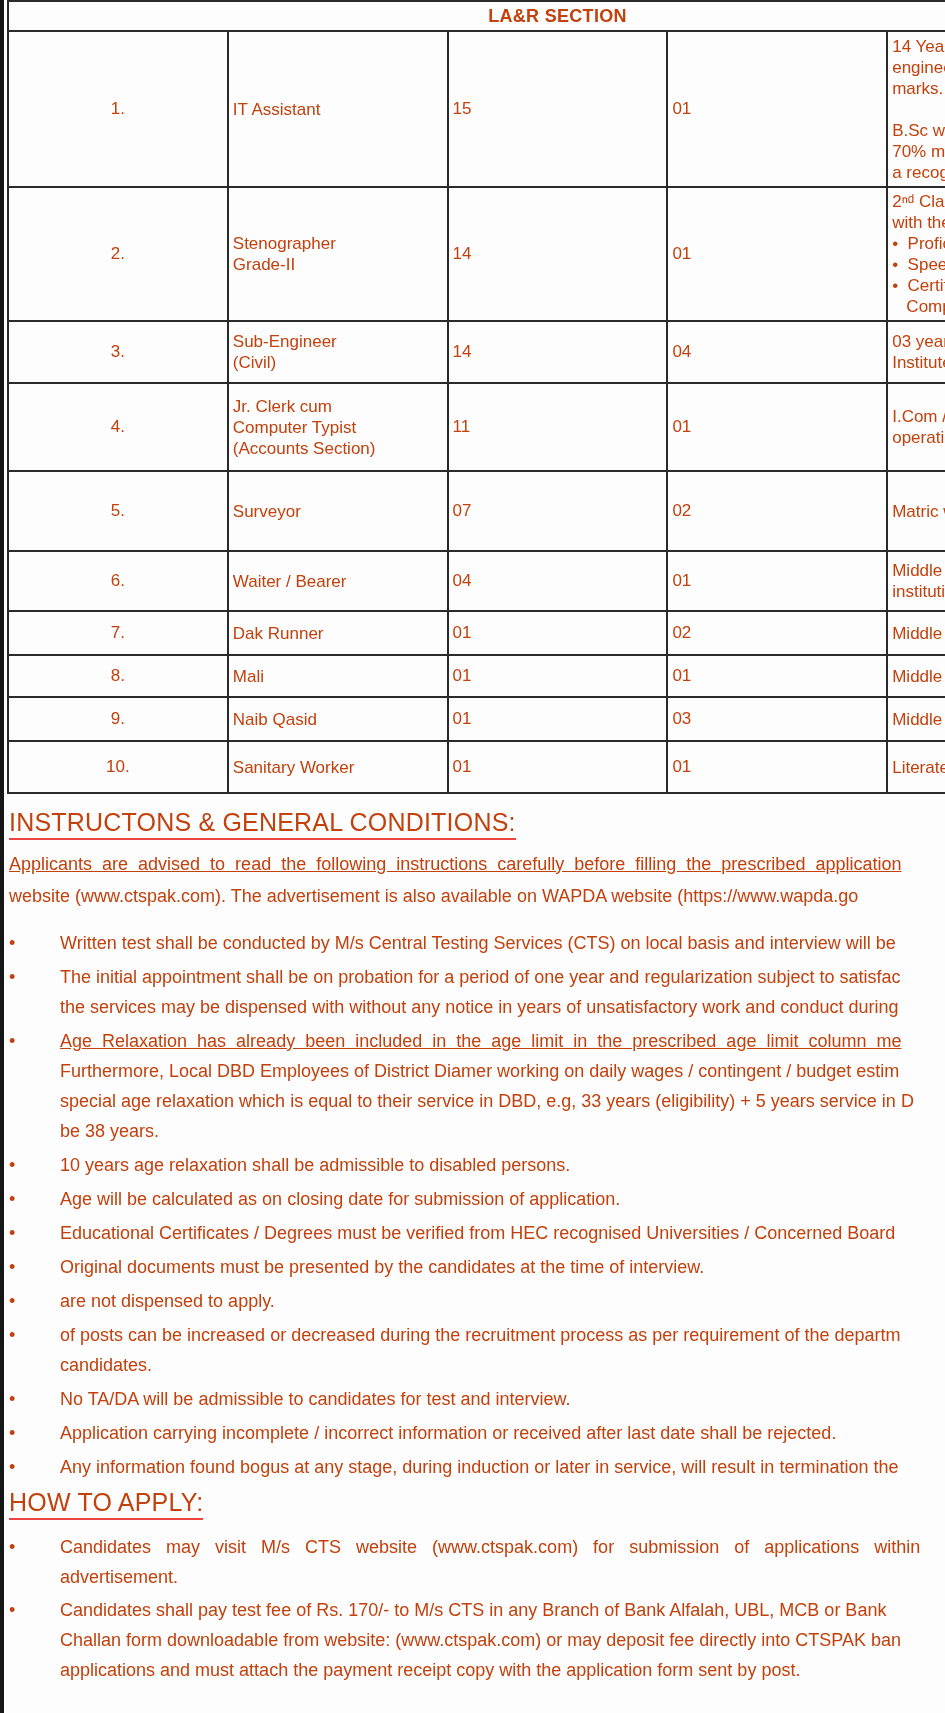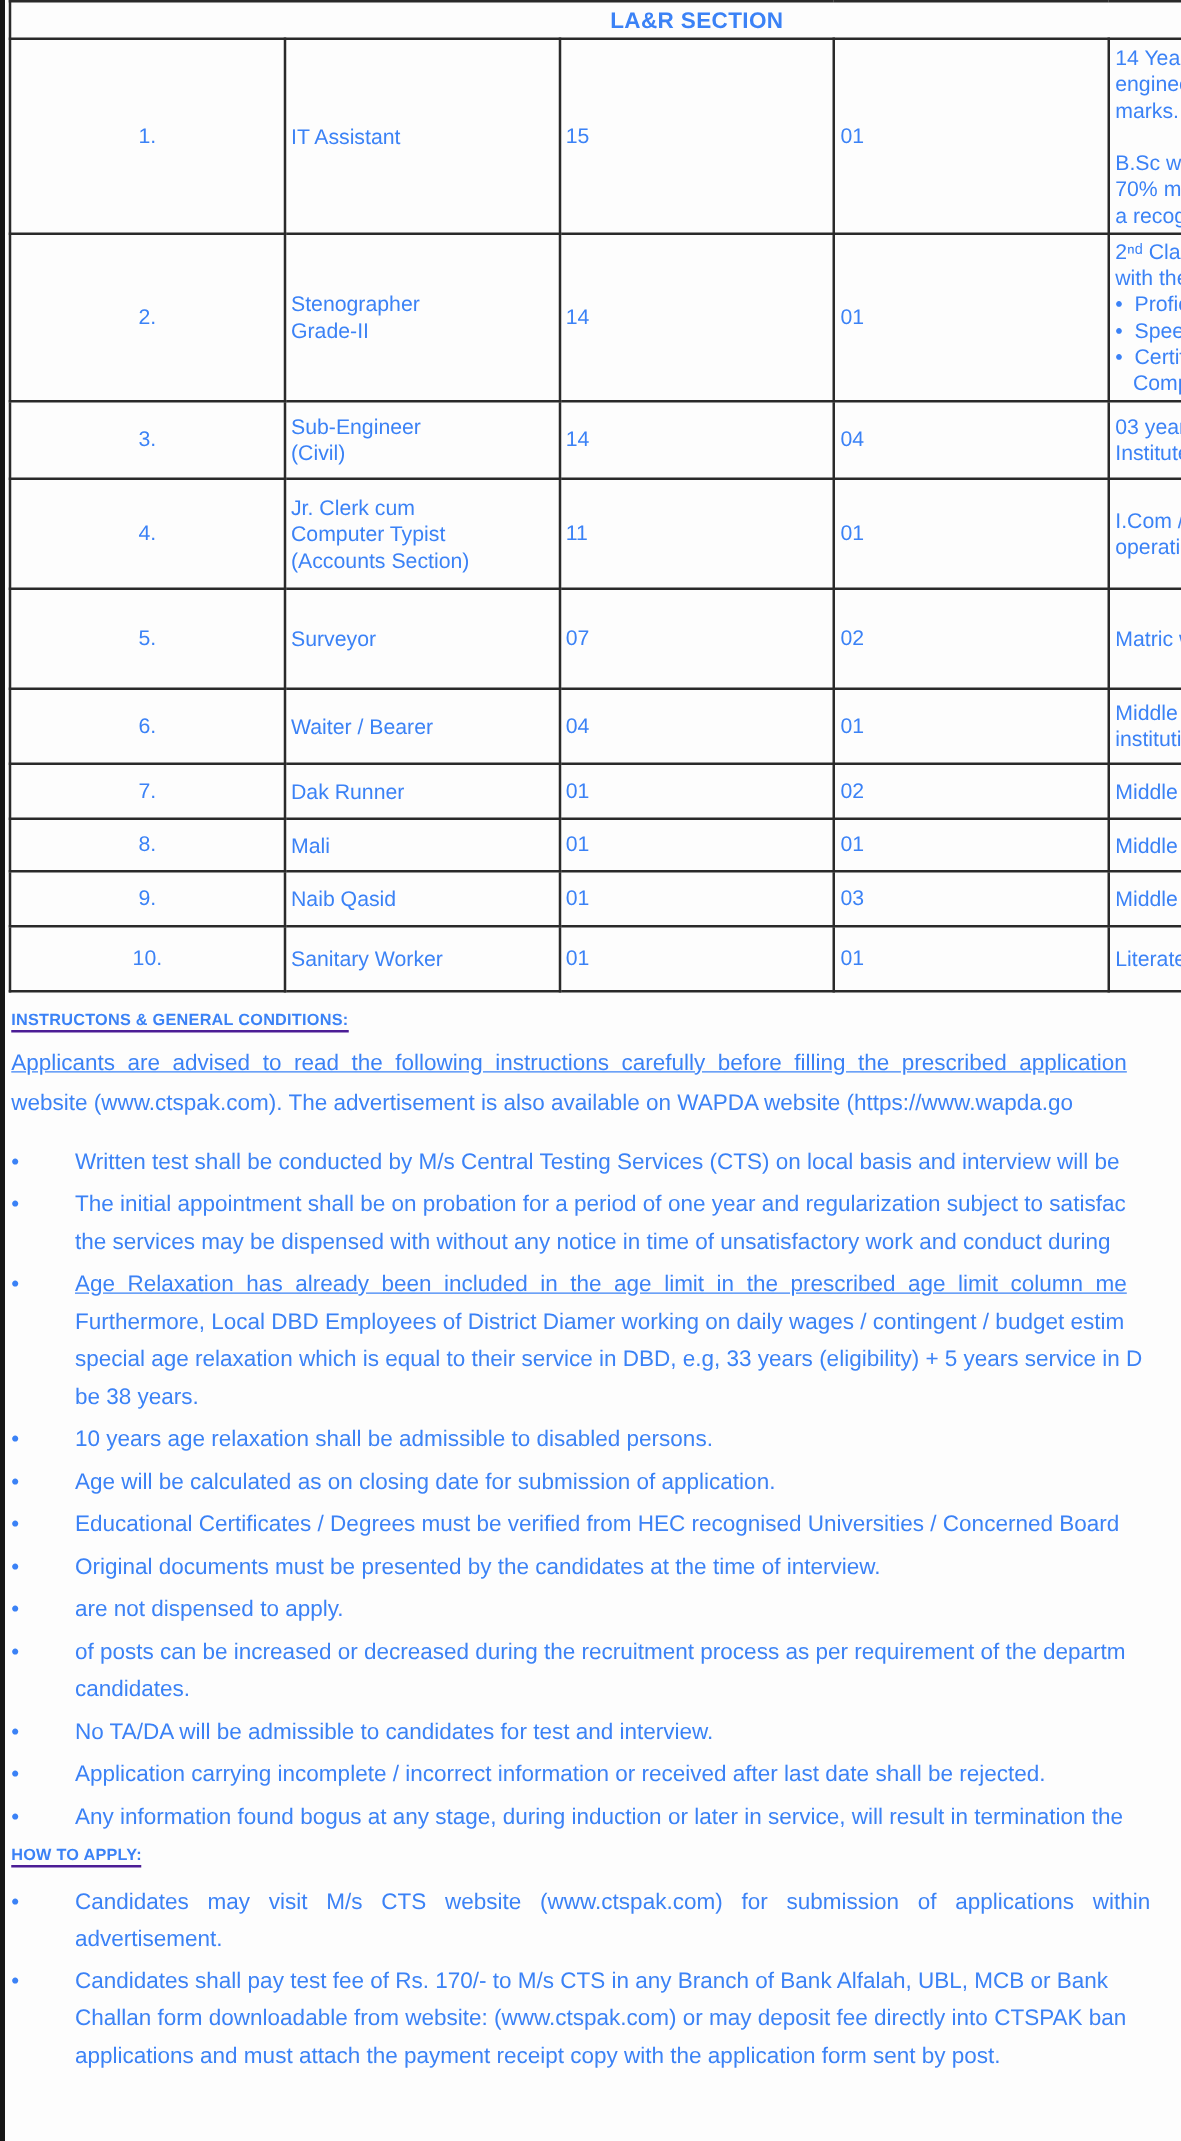--- a/index.html
+++ b/index.html
@@ -1,20 +1,20 @@
 <!DOCTYPE html>
 <html><head>
 <meta charset="utf-8">
 <style>
   html,body{margin:0;padding:0;background:#e8e8e8;}
   .frame{
     position:relative;width:945px;height:1713px;margin:0 auto;
     background:#fdfdfd;overflow:hidden;
     font-family:"Liberation Sans","DejaVu Sans",sans-serif;
-    color:#3b82f6;
+    color:#c2410c;
   }
   .page-border{position:absolute;left:0;top:0;width:4px;height:100%;background:#161616;}
 
   
   table.jobs{
     border-collapse:collapse;table-layout:fixed;
     margin-left:7px;width:1101px;font-size:17px;
   }
   table.jobs td{border:2px solid #2a2a2a;vertical-align:middle;padding:2px 4px;}
   td.hdr{height:24px;text-align:center;font-weight:bold;font-size:18px;letter-spacing:.3px;}
@@ -31,22 +31,22 @@
   tr.h5  td{height:74px;}
   tr.h6  td{height:54px;}
   tr.h7  td{height:38px;}
   tr.h8  td{height:36px;}
   tr.h9  td{height:38px;}
   tr.h10 td{height:46px;}
 
   
   .content{margin-left:9px;font-size:18px;}
   .shead{
-    display:inline-block;font-size:13px;font-weight:bold;letter-spacing:.2px;
-    border-bottom:2px solid #4c1d95;padding-bottom:1px;
+    display:inline-block;font-size:25px;font-weight:normal;letter-spacing:.2px;
+    border-bottom:2px solid #ef4444;padding-bottom:1px;
   }
   .shead1{margin:14px 0 8px 0;}
   .shead2{margin:2px 0 6px 0;}
   .intro .ln{line-height:32px;white-space:nowrap;}
   .bullets{margin-top:16px;}
   .b{display:flex;margin-bottom:4px;}
   .b .dot{flex:none;width:30px;line-height:30px;}
   .b .ln{line-height:30px;white-space:nowrap;margin-left:21px;}
   .hta .b{margin-bottom:3px;}
   .ws1{word-spacing:5px;text-decoration:underline;}
@@ -216,21 +216,21 @@
       <div class="b">
         <span class="dot">•</span>
         <div>
             <div class="ln">Written test shall be conducted by M/s Central Testing Services (CTS) on local basis and interview will be</div>
           </div>
       </div>
       <div class="b">
         <span class="dot">•</span>
         <div>
           <div class="ln">The initial appointment shall be on probation for a period of one year and regularization subject to satisfac</div>
-          <div class="ln">the services may be dispensed with without any notice in time of unsatisfactory work and conduct during</div>
+          <div class="ln">the services may be dispensed with without any notice in years of unsatisfactory work and conduct during</div>
         </div>
       </div>
       <div class="b">
         <span class="dot">•</span>
         <div>
           <div class="ln ws1">Age Relaxation has already been included in the age limit in the prescribed age limit column me</div>
           <div class="ln">Furthermore, Local DBD Employees of District Diamer working on daily wages / contingent / budget estim</div>
           <div class="ln">special age relaxation which is equal to their service in DBD, e.g, 33 years (eligibility) + 5 years service in D</div>
           <div class="ln">be 38 years.</div>
         </div>

